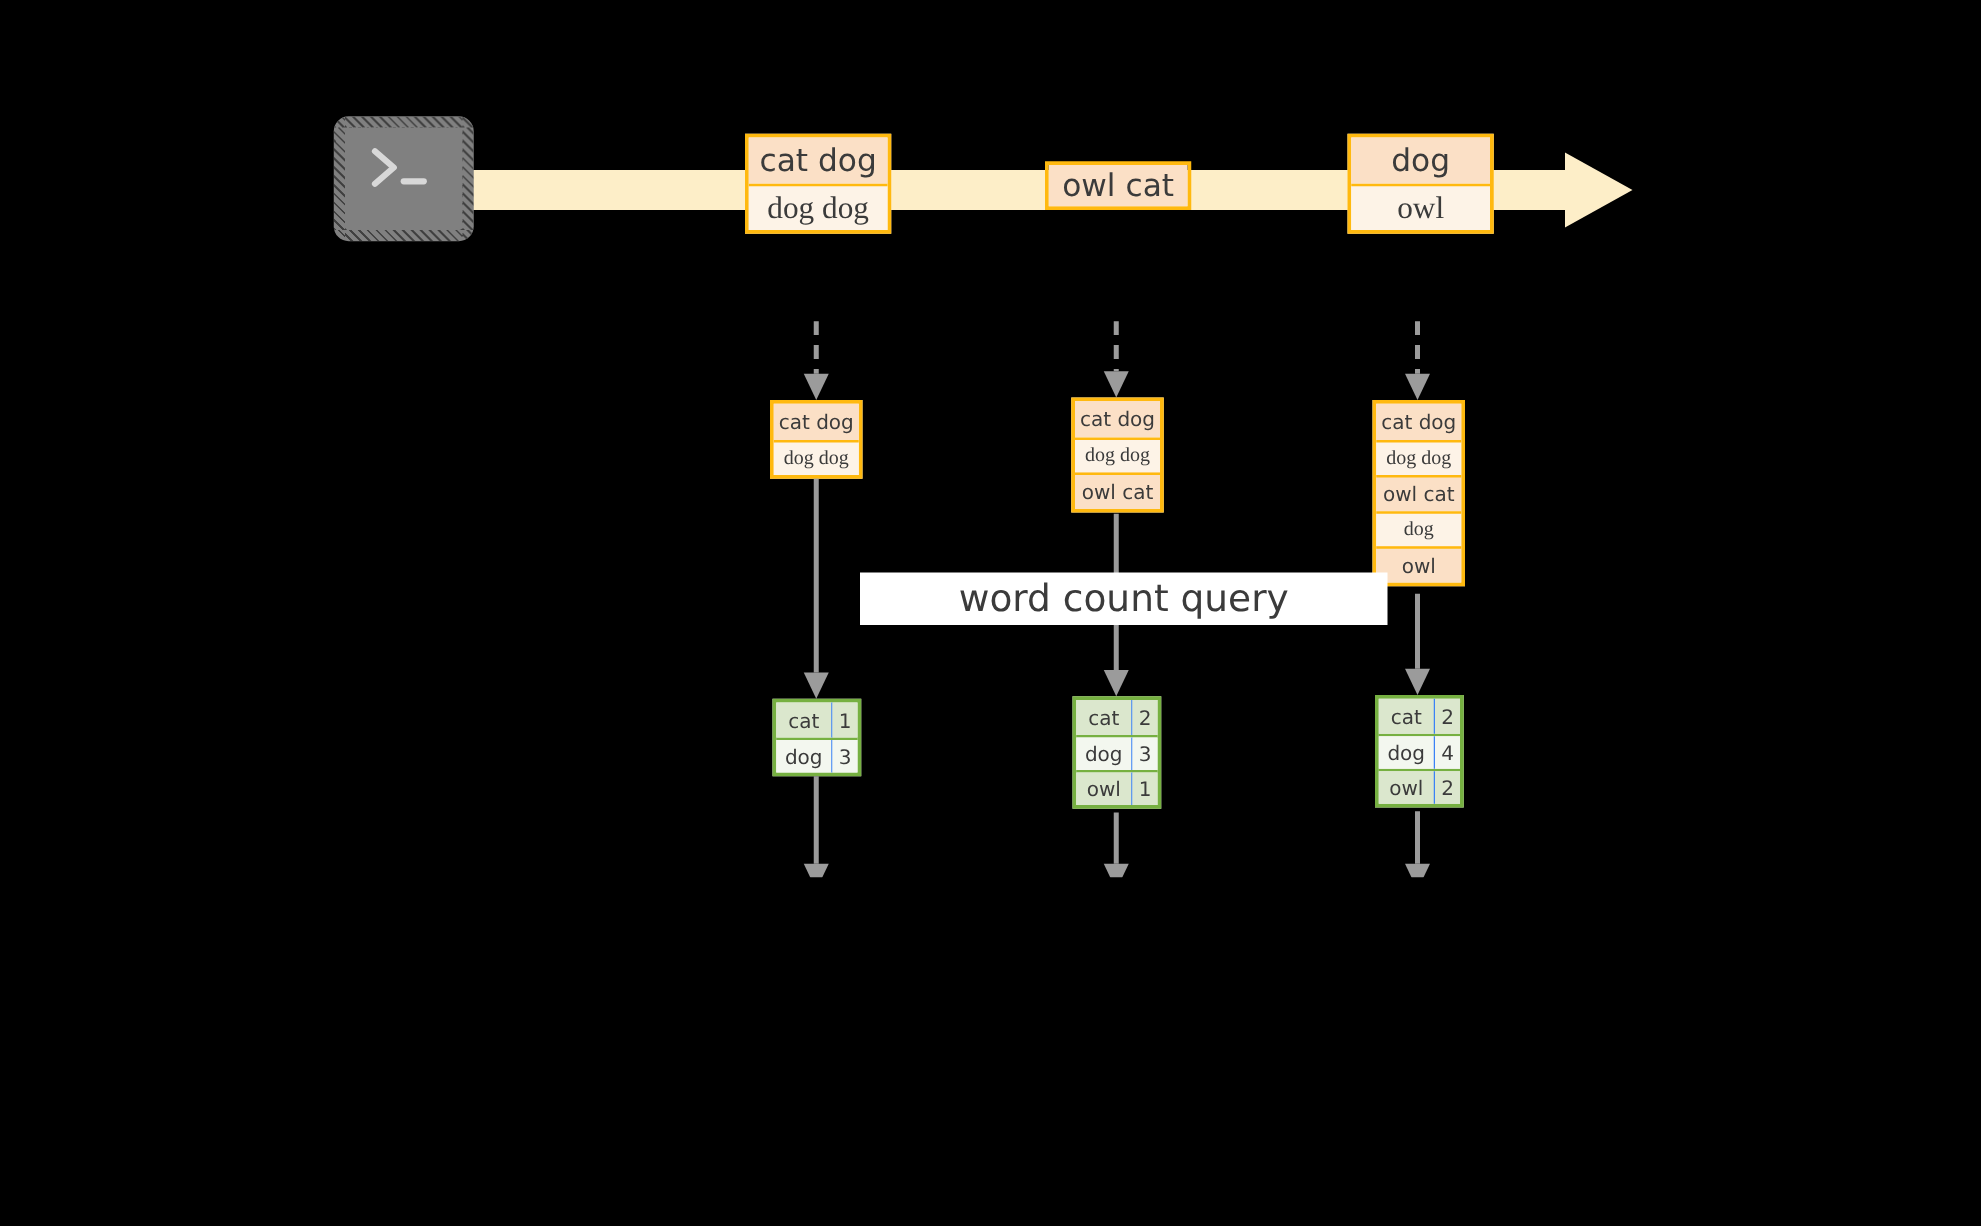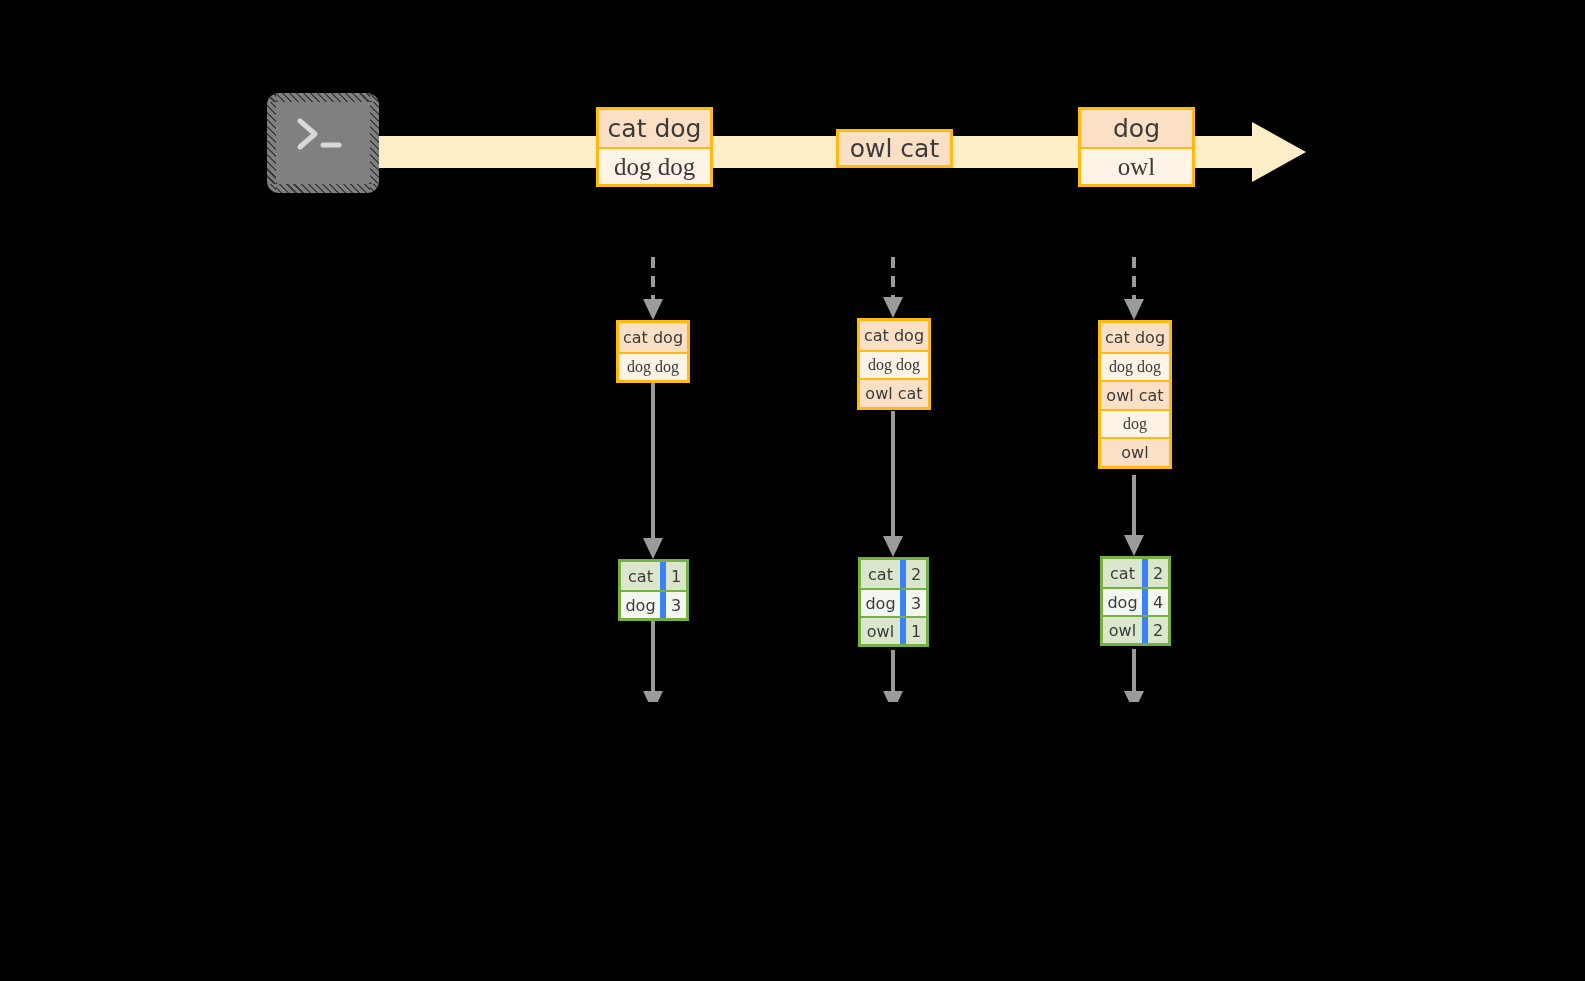--- a/index.html
+++ b/index.html
@@ -104,21 +104,21 @@
     display:flex;
     height:28px;
     box-sizing:border-box;
   }
   .gtable .trow + .trow{border-top:2px solid #76b041;}
   .gtable .c-key{
     flex:0 0 45px;
     box-sizing:border-box;
     display:flex;align-items:center;justify-content:center;
     font-size:16px;
-    border-right:6px solid #3b82f6;
+    border-right:1px solid #3b82f6;
   }
   .gtable .c-val{
     flex:1 1 auto;
     box-sizing:border-box;
     display:flex;align-items:center;justify-content:center;
     font-size:16px;
   }
   .gtable .trow.dark .c-key,.gtable .trow.dark .c-val{background:#dbe7cd;}
   .gtable .trow.light .c-key,.gtable .trow.light .c-val{background:#f3f7ef;}
 
@@ -321,14 +321,15 @@
     <div class="inner"></div>
     <div class="hatch"></div>
     <div class="glyph">
       <svg width="70" height="64" viewBox="0 0 70 64">
         <path d="M19 17 L29 25 L19 33" fill="none" stroke="#d9d9d9" stroke-width="3.5" stroke-linecap="round" stroke-linejoin="round" opacity="0.8"></path>
         <line x1="34" y1="32" x2="45" y2="32" stroke="#d9d9d9" stroke-width="3.5" stroke-linecap="round" opacity="0.8"></line>
       </svg>
     </div>
   </div>
 
+  <div class="banner" style="left:688px;top:458px;width:422px;height:42px;">word count query</div>
 
 </div>
 
 </body></html>

